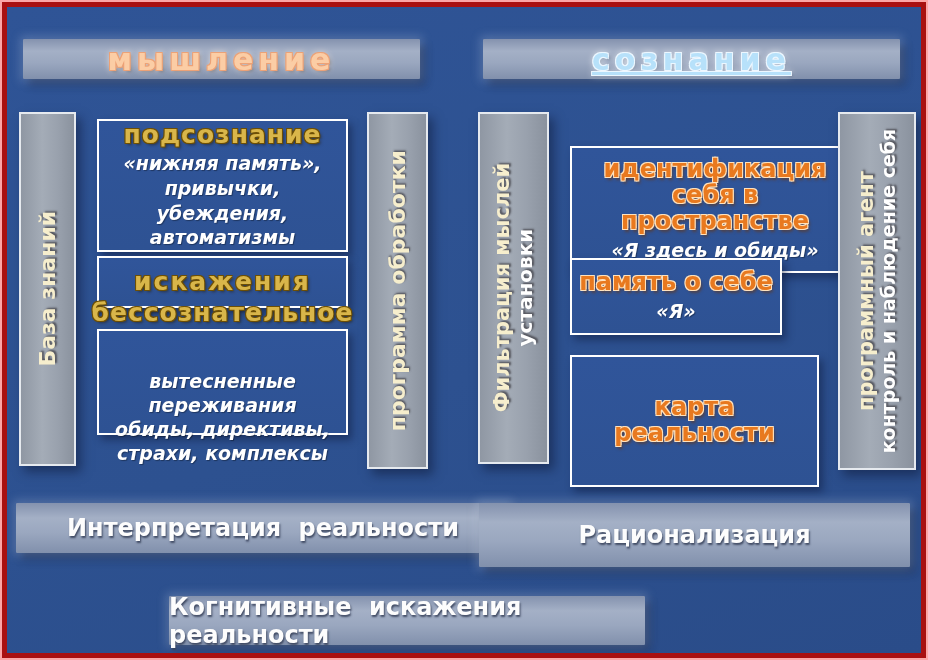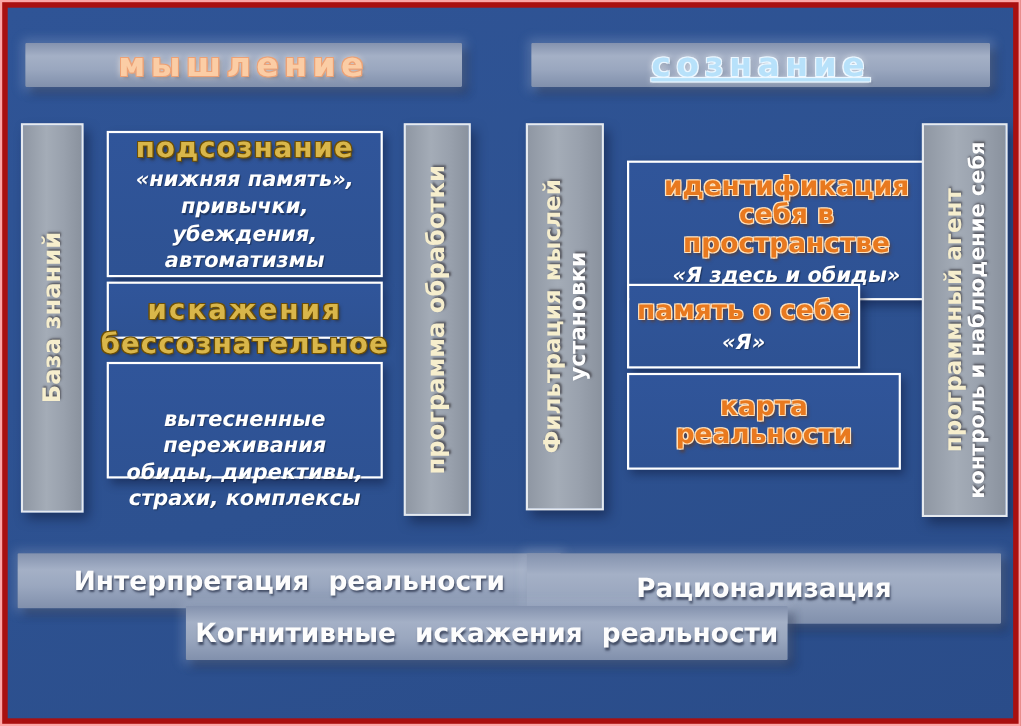--- a/index.html
+++ b/index.html
@@ -145,21 +145,21 @@
 себя в
 пространстве</div>
       <div class="t-sub preline">«Я здесь и обиды»</div>
     </div>
 
     <div class="abs wbox" style="left:563px;top:251px;width:212px;height:77px;">
       <div class="t-orange">память о себе</div>
       <div class="t-sub">«Я»</div>
     </div>
 
-    <div class="abs wbox" style="left:563px;top:332px;width:249px;height:88px;">
+    <div class="abs wbox" style="left:563px;top:348px;width:249px;height:132px;">
       <div class="t-orange preline">карта
 реальности</div>
     </div>
 
     <div class="abs vbar" style="left:831px;top:105px;width:78px;height:358px;">
       <div class="vwrap">
         <div class="vtext">
           <div class="vline t-cream" style="font-size:21px;">программный агент</div>
           <div class="vline t-vwhite" style="font-size:19px;">контроль и наблюдение себя</div>
         </div>
@@ -167,18 +167,18 @@
     </div>
 
     <div class="abs banner" style="left:9px;top:496px;width:494px;height:50px;">
       <span class="bar-label">Интерпретация реальности</span>
     </div>
 
     <div class="abs banner" style="left:472px;top:496px;width:431px;height:64px;">
       <span class="bar-label">Рационализация</span>
     </div>
 
-    <div class="abs banner" style="left:162px;top:544px;width:547px;height:49px;">
+    <div class="abs banner" style="left:162px;top:589px;width:476px;height:49px;">
       <span class="bar-label">Когнитивные искажения реальности</span>
     </div>
 
   </div>
 </div>
 
 </body></html>

